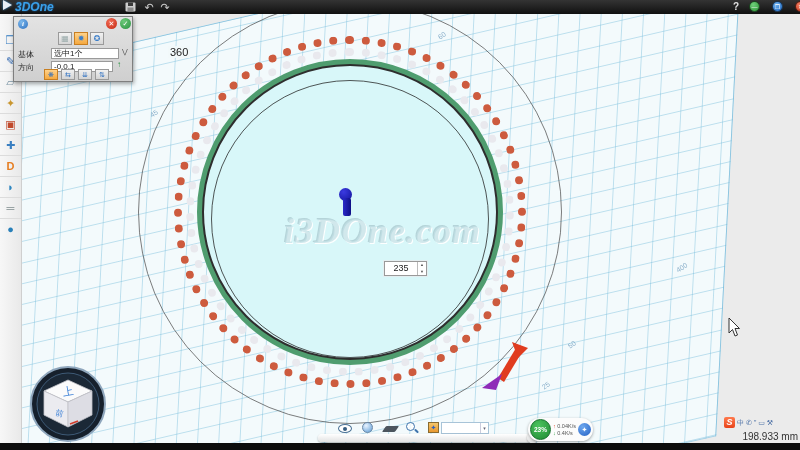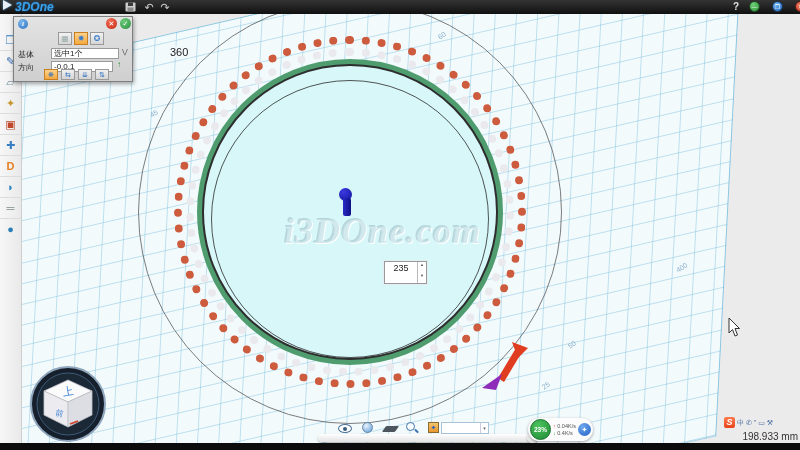--- a/index.html
+++ b/index.html
@@ -60,21 +60,21 @@
   #ring-mid { left:186px; top:34px; width:328px; height:328px; border:8px dotted #e9e9ee; }
   #ring-green { left:197px; top:45px; width:306px; height:306px; border:6px solid #4f9d6f; box-shadow:inset 0 0 0 1px #2f6f4a; }
   #disc { left:202px; top:50px; width:296px; height:296px; background:#d8f7f9; border:2px solid #2e2e2e; }
   #inner-circle { left:211px; top:66px; width:278px; height:278px; border:1px solid rgba(30,30,30,.75); }
   #watermark { left:284px; top:184px; font-family:"Liberation Serif","DejaVu Serif",serif; font-style:italic; font-weight:bold;
     font-size:36px; letter-spacing:1px; color:rgba(195,224,229,.75);
     text-shadow:1px 1px 0 rgba(255,255,255,.95), -1px -1px 0 rgba(130,160,170,.4);margin-top:12px; }
   #pin-head { left:339px; top:174px; width:13px; height:13px; border-radius:50%; background:radial-gradient(circle at 35% 30%,#3a3ae0,#12129a); }
   #pin-stem { left:342.5px; top:184px; width:8px; height:18px; border-radius:2px; background:linear-gradient(90deg,#2a2ac8,#0e0e86); }
   #dim-label { left:168px; top:32px; padding:0 2px; font-size:11px; color:#222; background:rgba(242,248,250,.92); }
-  #spinner { left:384px; top:247px; width:43px; height:23px; background:#fff; border:1px solid #999; box-shadow:0 0 0 1px #e4eef0; display:flex; }
+  #spinner { left:384px; top:247px; width:43px; height:15px; background:#fff; border:1px solid #999; box-shadow:0 0 0 1px #e4eef0; display:flex; }
   #spinner-val { flex:1; font-size:9px; line-height:13px; text-align:center; color:#222; }
   #spinner-btns { width:9px; border-left:1px solid #bbb; display:flex; flex-direction:column; }
   #spinner-btns span { flex:1; font-size:4px; line-height:6px; text-align:center; color:#555; }
   .grid-num { font-size:7px; color:rgba(100,150,185,.75); transform:rotate(-33deg); }
   #shelf { left:318px; top:420px; width:214px; height:8px; border-radius:4px;
     background:linear-gradient(#ffffff,#e2e2e2); box-shadow:0 1px 2px rgba(0,0,0,.3); }
   #shelf-knob { left:527px; top:418px; width:11px; height:11px; border-radius:50%;
     background:radial-gradient(circle at 35% 30%,#fff,#cfcfcf); box-shadow:0 1px 2px rgba(0,0,0,.3); }
   #bt-dropdown { left:441px; top:408px; width:48px; height:12px; background:#fff; border:1px solid #a8c4d8; display:flex; }
   #bt-dropdown .val { flex:1; }

